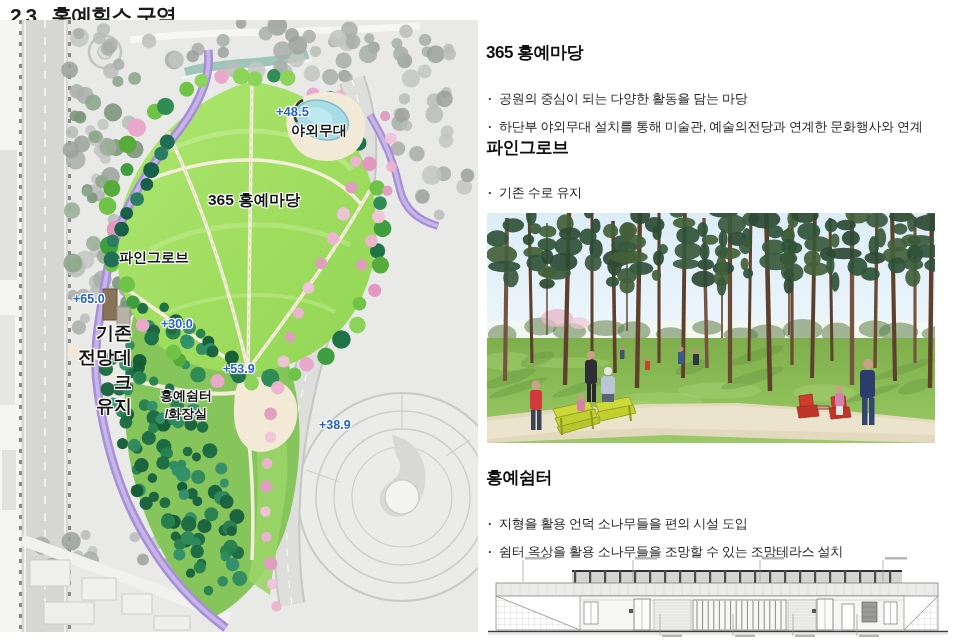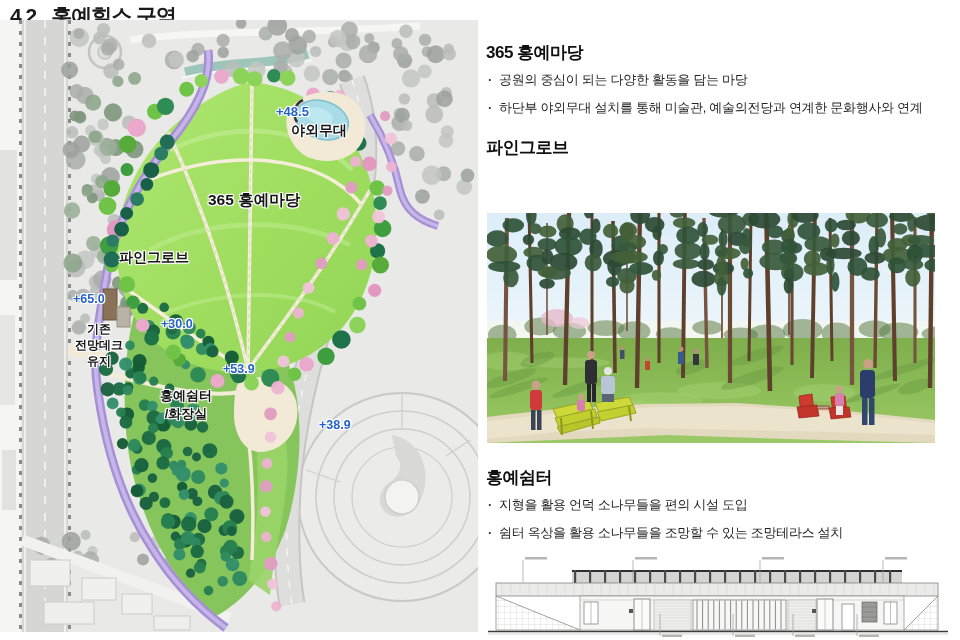--- a/index.html
+++ b/index.html
@@ -8,31 +8,31 @@
   .slide-title{position:absolute;left:10px;top:2px;font-size:21px;font-weight:800;letter-spacing:-1px;color:#1a1a1a;white-space:nowrap;}
   .slide-title .no{margin-right:15px;}
   .map-wrap{position:absolute;left:0;top:20px;width:478px;height:612px;overflow:hidden;background:#c4b5fd;}
   .map-wrap svg{display:block;}
   .mlabel{position:absolute;font-weight:bold;color:#151515;line-height:1.25;white-space:nowrap;
     text-shadow:-1px -1px 0 #fff,1px -1px 0 #fff,-1px 1px 0 #fff,1px 1px 0 #fff,0 0 3px #fff;}
   .mlabel.center{text-align:center;white-space:normal;}
   .elev{color:#2563c9;}
   .rpanel{position:absolute;left:486px;top:0;width:470px;height:640px;}
   .sec-h{position:absolute;font-size:17px;font-weight:800;letter-spacing:-0.5px;color:#0f0f0f;}
-  .bullets{position:absolute;font-size:13px;color:#232323;letter-spacing:-0.3px;}
+  .bullets{position:absolute;font-size:13px;color:#232323;letter-spacing:-0.3px;margin-top:19px;}
   .bullets .li{position:relative;padding-left:13px;margin-bottom:9px;line-height:1.45;}
   .bullets .li::before{content:"\00B7";position:absolute;left:2px;top:0;font-weight:bold;color:#333;}
   .photo{position:absolute;left:1px;top:213px;width:448px;height:230px;overflow:hidden;}
   .elevdraw{position:absolute;left:0;top:552px;width:464px;height:86px;}
 </style>
 </head>
 <body>
 
 <div class="slide-title">
-  <span class="no">4.2</span><span>홍예힐스 구역</span>
+  <span class="no">2.3</span><span>홍예힐스 구역</span>
 </div>
 
 <div class="map-wrap">
   <svg id="mapsvg" width="478" height="612" viewBox="0 0 478 612" xmlns="http://www.w3.org/2000/svg">
     <defs>
       <linearGradient id="lawng" x1="0" y1="0" x2="1" y2="1">
         <stop offset="0" stop-color="#aee671"></stop>
           <stop offset="0.55" stop-color="#9fdd5f"></stop>
           <stop offset="1" stop-color="#93d556"></stop>
       </linearGradient>
@@ -476,21 +476,21 @@
 
     <rect x="103" y="269" width="14" height="31" fill="#8a7258" stroke="#6c5640" stroke-width="1"></rect>
     <rect x="117" y="287" width="13" height="20" fill="#b9b3a6" stroke="#979182" stroke-width="1"></rect>
   </svg>
 
   <div class="mlabel elev" style="left:276px;top:84px;font-size:13px;">+48.5</div>
   <div class="mlabel" style="left:291px;top:102px;font-size:14px;">야외무대</div>
   <div class="mlabel" style="left:208px;top:170px;font-size:15.5px;">365 홍예마당</div>
   <div class="mlabel" style="left:119px;top:229px;font-size:14px;">파인그로브</div>
   <div class="mlabel elev" style="left:73px;top:272px;font-size:12.5px;">+65.0</div>
-  <div class="mlabel center" style="left:66px;top:301px;width:66px;font-size:12px;line-height:1.35;">
+  <div class="mlabel center" style="left:66px;top:301px;width:66px;font-size:18px;line-height:1.35;text-align:right;">
     <div>기존</div>
     <div>전망데크</div>
     <div>유지</div>
   </div>
   <div class="mlabel elev" style="left:161px;top:297px;font-size:12.5px;">+30.0</div>
   <div class="mlabel elev" style="left:223px;top:342px;font-size:12.5px;">+53.9</div>
   <div class="mlabel center" style="left:150px;top:367px;width:72px;font-size:13px;line-height:1.35;">
     <div>홍예쉼터</div>
     <div>/화장실</div>
   </div>
@@ -500,20 +500,21 @@
 <div class="rpanel">
 
   <div class="sec-h" style="top:41px;">365 홍예마당</div>
   <div class="bullets" style="top:71px;width:470px;">
     <div class="li">공원의 중심이 되는 다양한 활동을 담는 마당</div>
     <div class="li">하단부 야외무대 설치를 통해 미술관, 예술의전당과 연계한 문화행사와 연계</div>
   </div>
 
   <div class="sec-h" style="top:136px;">파인그로브</div>
   <div class="bullets" style="top:165px;width:470px;">
+    <div class="li">기존 수로 유지</div>
   </div>
 
   <div class="photo">
     <svg id="photosvg" width="448" height="230" viewBox="0 0 448 230" xmlns="http://www.w3.org/2000/svg">
       <defs>
         <linearGradient id="sky" x1="0" y1="0" x2="0" y2="1">
           <stop offset="0" stop-color="#dcedf8"></stop>
             <stop offset="0.7" stop-color="#f2f8fc"></stop>
             <stop offset="1" stop-color="#fdfefe"></stop>
         </linearGradient>

